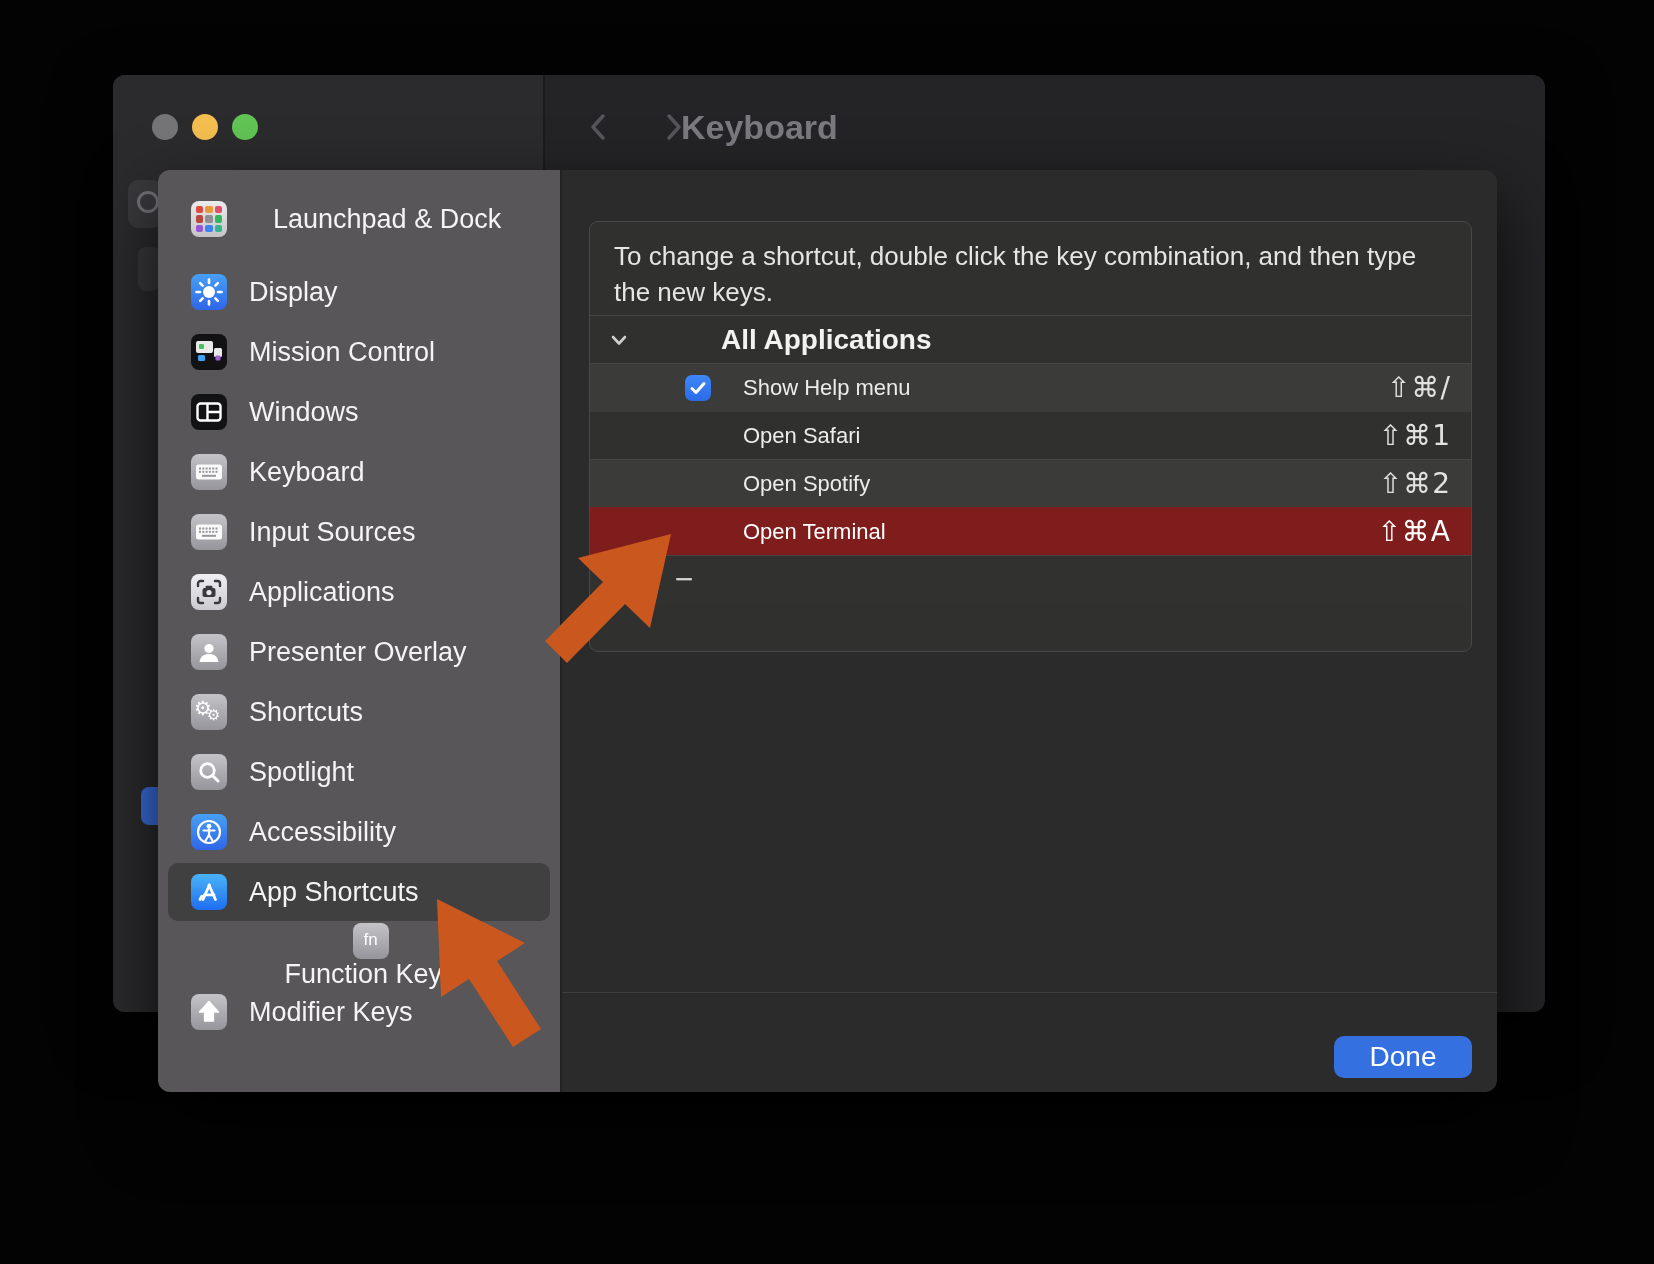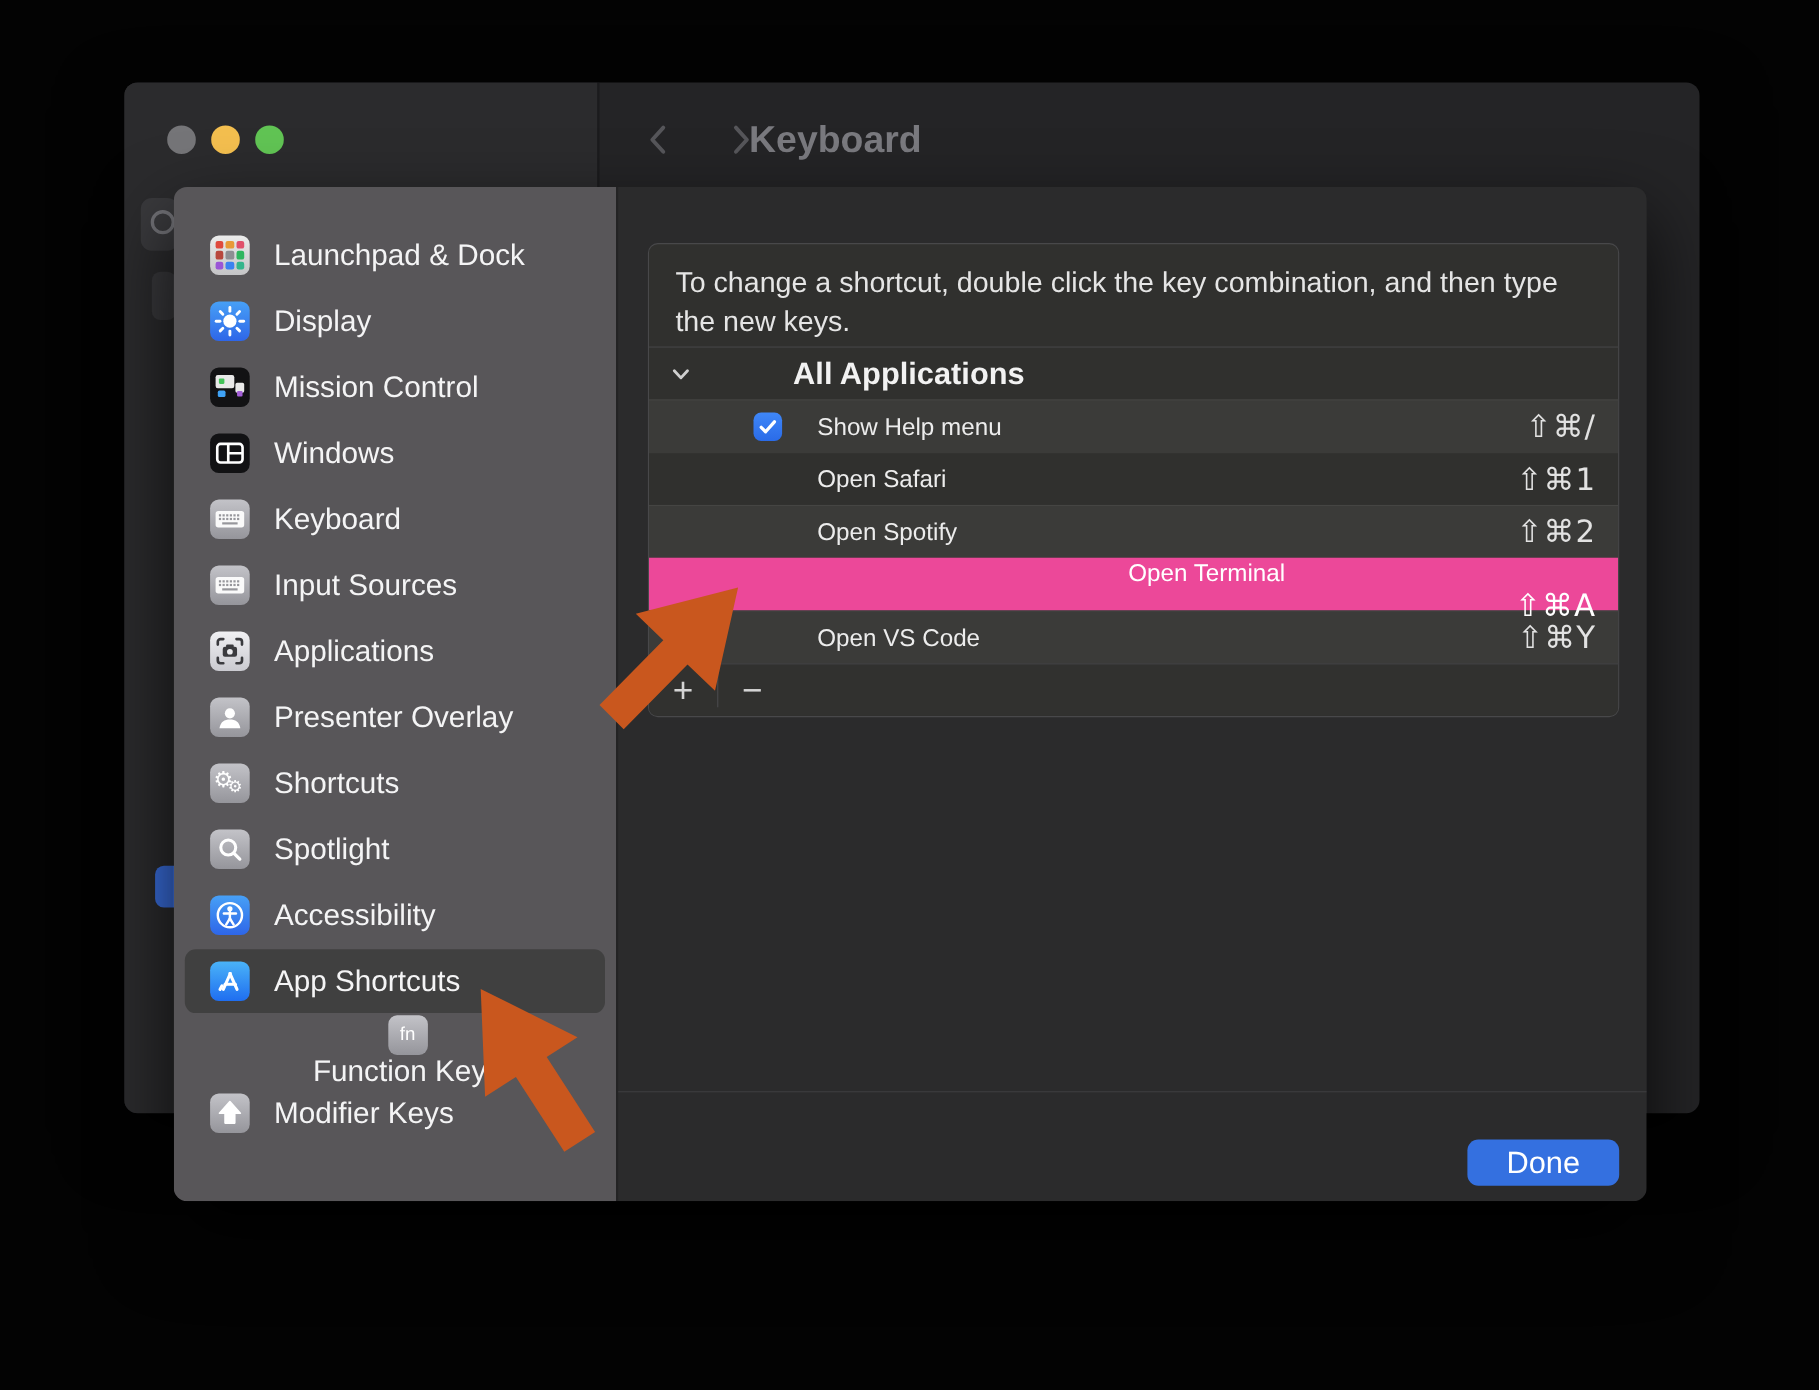--- a/index.html
+++ b/index.html
@@ -49,21 +49,21 @@
   
   #list{position:absolute;left:27px;top:51px;width:883px;height:431px;border-radius:9px;
         border:1px solid #48484a;background:#30302e;overflow:hidden;}
   #instruction{padding:16px 26px 0 24px;font-size:26px;line-height:36px;color:#e5e5e5;height:93px;}
   .grp-row{height:48px;display:flex;align-items:center;border-top:1px solid #454547;}
   .grp-chevron{margin-left:18px;width:22px;height:22px;}
   .grp-label{margin-left:91px;font-size:28px;font-weight:600;color:#f2f2f2;}
   .sc-row{height:48px;display:flex;align-items:center;padding-left:95px;padding-right:20px;
           border-top:1px solid rgba(255,255,255,.05);}
   .sc-row.alt{background:#3b3b39;}
-  .sc-row.selected{background:#ec4899;border-top-color:transparent;flex-direction:column;}
+  .sc-row.selected{background:#7f1d1d;border-top-color:transparent;}
   .sc-label{font-size:22px;color:#ececec;margin-left:58px;}
   .sc-row.has-cb .sc-label{margin-left:32px;}
   .sc-row.selected .sc-label,.sc-row.selected .sc-keys{color:#ffffff;}
   .sc-keys{margin-left:auto;font-size:28px;color:#e2e2e2;letter-spacing:1px;font-family:"DejaVu Sans","Liberation Sans",sans-serif;}
   .cbox{width:26px;height:26px;border-radius:7px;background:linear-gradient(#3f87f8,#2a6be8);position:relative;flex:none;}
   #list-footer{height:47px;background:#31312f;border-top:1px solid #454547;display:flex;align-items:center;}
   .pm-btn{width:62px;height:100%;display:flex;align-items:center;justify-content:center;
           font-size:32px;color:#d4d4d4;}
   .pm-sep{width:1px;height:32px;background:#4a4a4c;}
 
@@ -98,21 +98,21 @@
       <span class="mag"></span>
     </div>
     <div id="row-sliver"></div>
     <div id="blue-sliver"></div>
   </div>
 
   <div id="sheet">
 
     <div id="sheet-sidebar">
 
-      <div class="sb-item" style="top:33px;">
+      <div class="sb-item" style="top:20px;gap:24px;">
         <span class="icn lp">
           <span class="lp-grid">
             <span style="background:#df4a3e"></span>
               <span style="background:#e89a38"></span>
               <span style="background:#e0506b"></span>
             <span style="background:#b8473e"></span>
               <span style="background:#8e8e93"></span>
               <span style="background:#2fb65f"></span>
             <span style="background:#9a55d6"></span>
               <span style="background:#3c82f0"></span>
@@ -335,24 +335,20 @@
         <div class="sc-row alt">
           <span class="sc-label">Open Spotify</span>
           <span class="sc-keys">⇧⌘2</span>
         </div>
 
         <div class="sc-row selected">
           <span class="sc-label">Open Terminal</span>
           <span class="sc-keys">⇧⌘A</span>
         </div>
 
-        <div class="sc-row alt">
-          <span class="sc-label">Open VS Code</span>
-          <span class="sc-keys">⇧⌘Y</span>
-        </div>
 
         <div id="list-footer">
           <div class="pm-btn">+</div>
           <div class="pm-sep"></div>
           <div class="pm-btn">−</div>
         </div>
       </div>
 
       <div id="main-footer-divider"></div>
       <div id="done-btn">Done</div>

